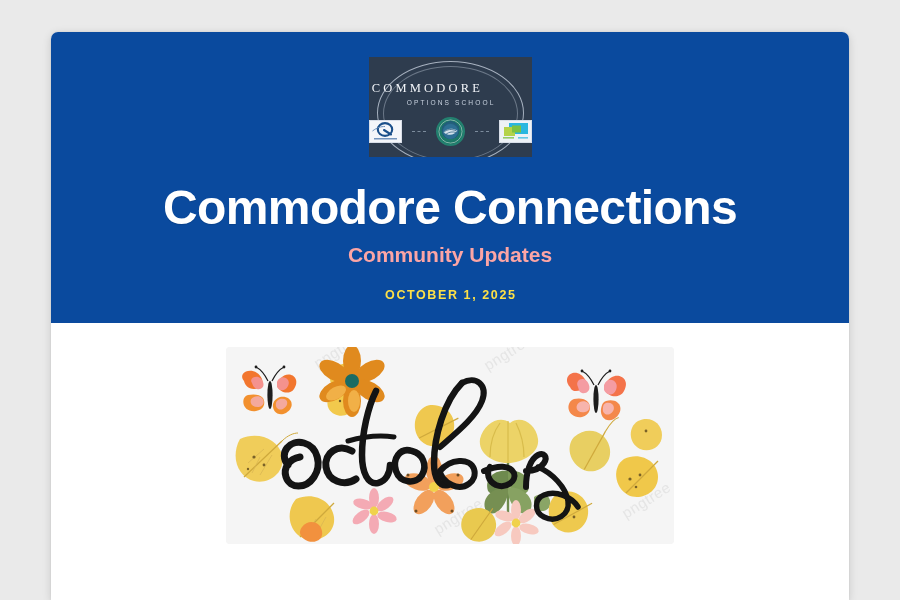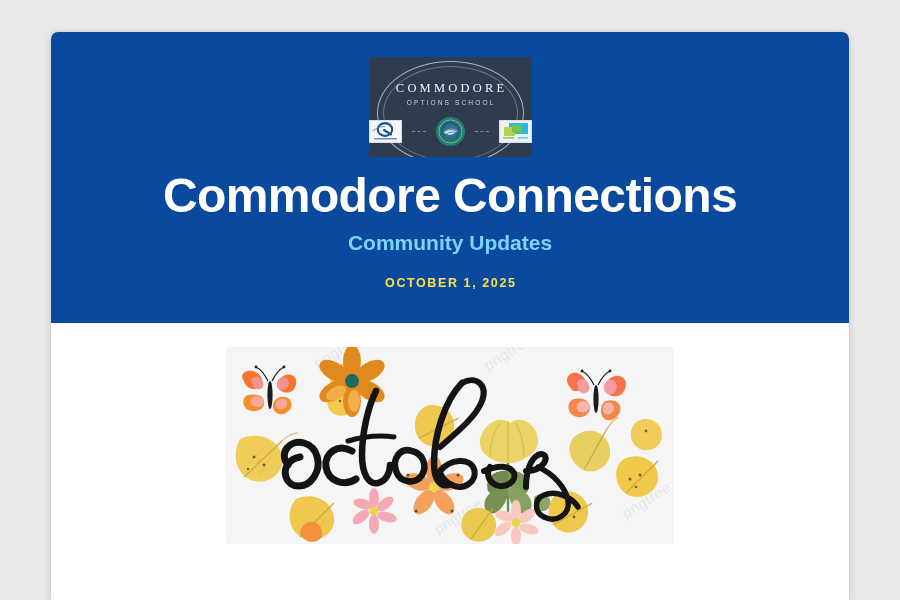--- a/index.html
+++ b/index.html
@@ -70,21 +70,20 @@
     top: 9px;
     width: 135px;
     height: 95px;
     border-color: rgba(205,215,228,0.38);
   }
   #logo-wordmark {
     position: absolute;
     left: 0;
     right: 0;
     top: 25px;
-    text-align: center;
     color: #f2f5f9;
     font-family: "Liberation Serif", serif;
     font-size: 12.5px;
     letter-spacing: 3.2px;
     text-indent: 3.2px;
     line-height: 1;
     white-space: nowrap;
   }
   #logo-subwordmark {
     position: absolute;
@@ -150,34 +149,34 @@
   #badge-partner {
     width: 33px;
     height: 23px;
     background: #eef2f7;
     border: 1px solid #d8dee8;
     box-sizing: border-box;
   }
 
   
   #newsletter-title {
-    margin-top: 14px;
+    margin-top: 26px;
     color: #ffffff;
     font-family: "Liberation Sans", sans-serif;
     font-weight: bold;
     font-size: 48px;
     line-height: 1.06;
     letter-spacing: -0.6px;
     text-align: center;
     text-shadow: 0 1px 1px rgba(0,0,0,0.12);
     white-space: nowrap;
   }
   #newsletter-subtitle {
     margin-top: 9px;
-    color: #7dd3fc;
+    color: #fca5a5;
     font-family: "Liberation Sans", sans-serif;
     font-weight: bold;
     font-size: 21px;
     line-height: 1.1;
     text-align: center;
     white-space: nowrap;
   }
   #newsletter-date {
     margin-top: 22px;
     color: #fde047;

